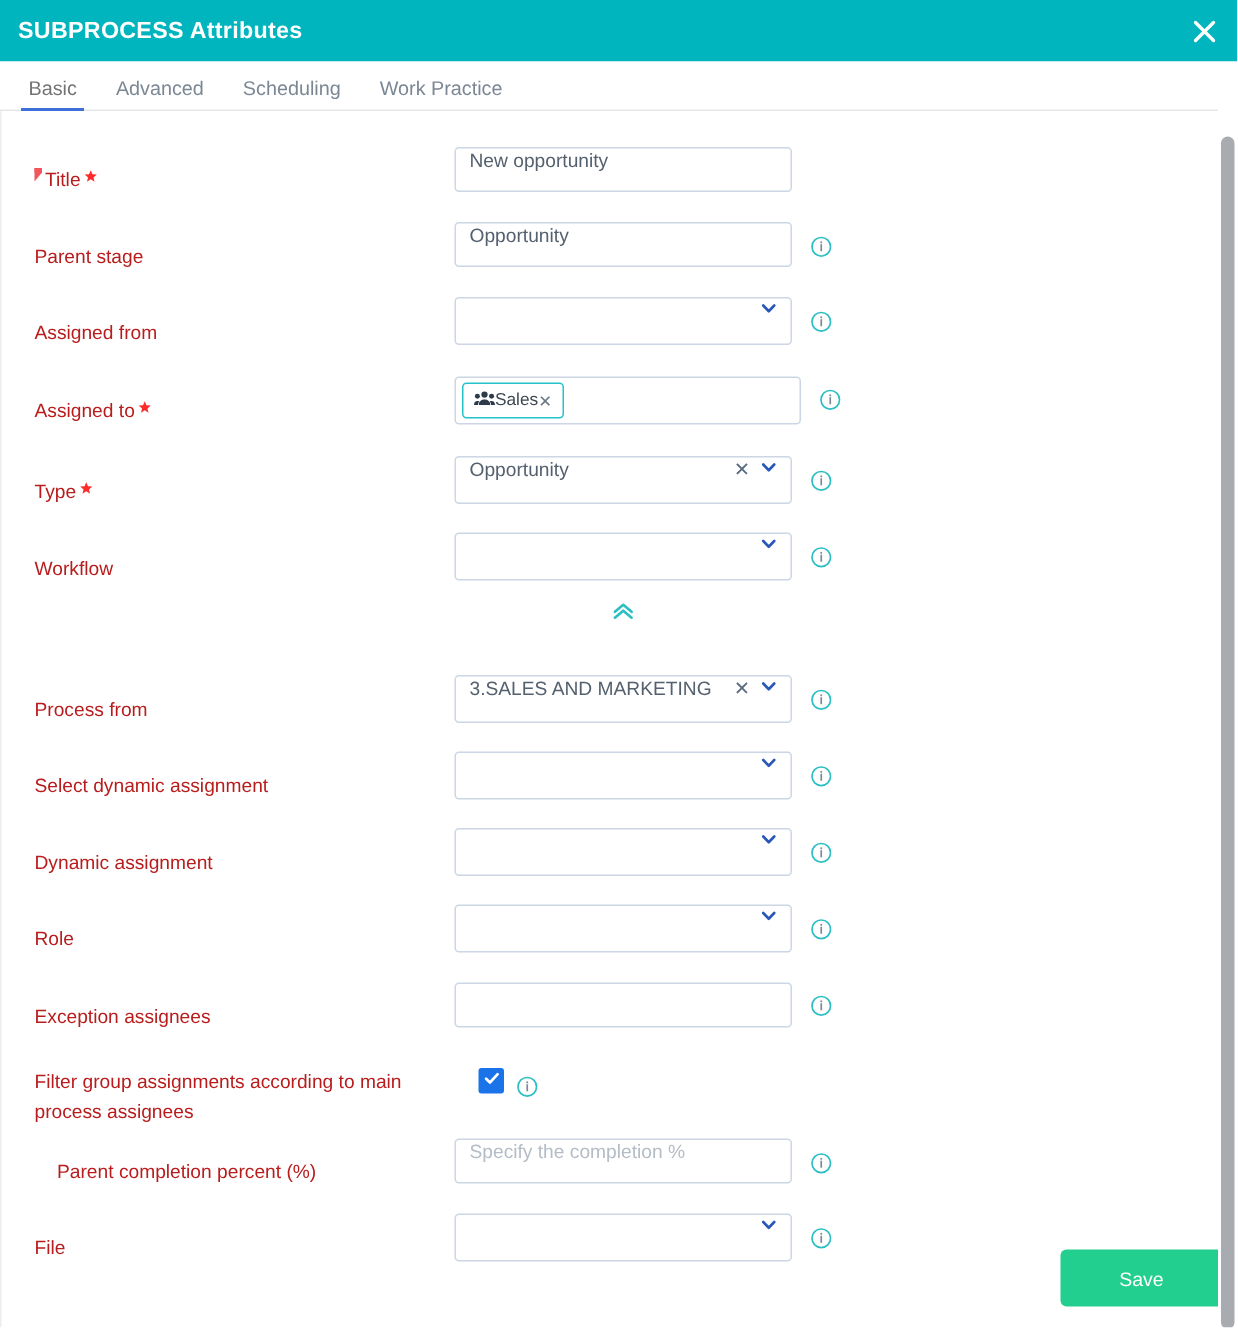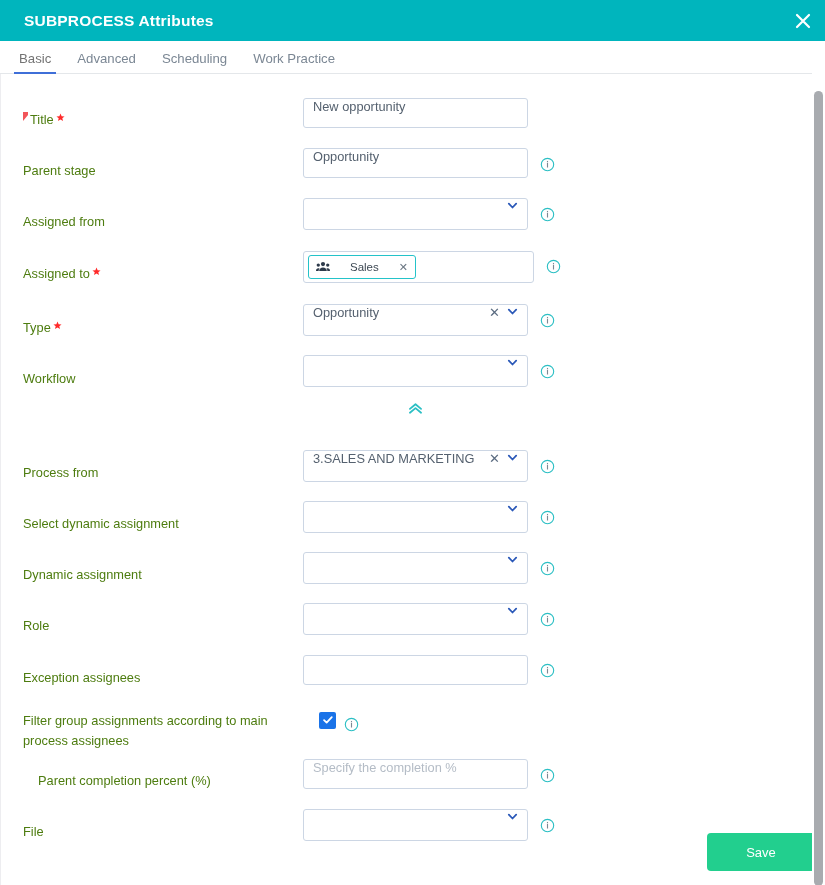--- a/index.html
+++ b/index.html
@@ -29,21 +29,21 @@
     background: #00b5bd;
     display: flex;
     align-items: center;
     justify-content: space-between;
   }
   .titlebar-title {
     color: #ffffff;
     font-size: 15.5px;
     font-weight: bold;
     letter-spacing: .2px;
-    padding-left: 24px;
+    padding-left: 12px;
   }
   .close-btn {
     width: 44px;
     height: 41px;
     display: flex;
     align-items: center;
     justify-content: center;
     cursor: pointer;
   }
   .close-btn svg { display: block; }
@@ -87,21 +87,21 @@
     background: #ffffff;
     border-left: 1px solid #ededf0;
     overflow: hidden;
   }
 
   .label {
     position: absolute;
     left: 22px;
     width: 265px;
     font-size: 12.8px;
-    color: #4d7c0f;
+    color: #b91c1c;
     line-height: 1.55;
   }
   .label .req {
     color: #ff2a2a;
     font-size: 12px;
     margin-left: 2px;
     position: relative;
     top: -1px;
   }
   .flagmark {
@@ -162,21 +162,21 @@
     border: 1px solid #ccd6e4;
     border-radius: 3px;
     background: #fff;
     display: flex;
     align-items: center;
     padding: 0 4px;
   }
   .tag {
     display: flex;
     align-items: center;
-    gap: 20px;
+    gap: 0;
     height: 24px;
     border: 1px solid #24c3c9;
     border-radius: 3px;
     background: #ffffff;
     padding: 0 7px;
     font-size: 11.5px;
     color: #3d4853;
     cursor: pointer;
   }
   .tag .tagx { color: #6a7682; font-size: 11px; cursor: pointer; }

